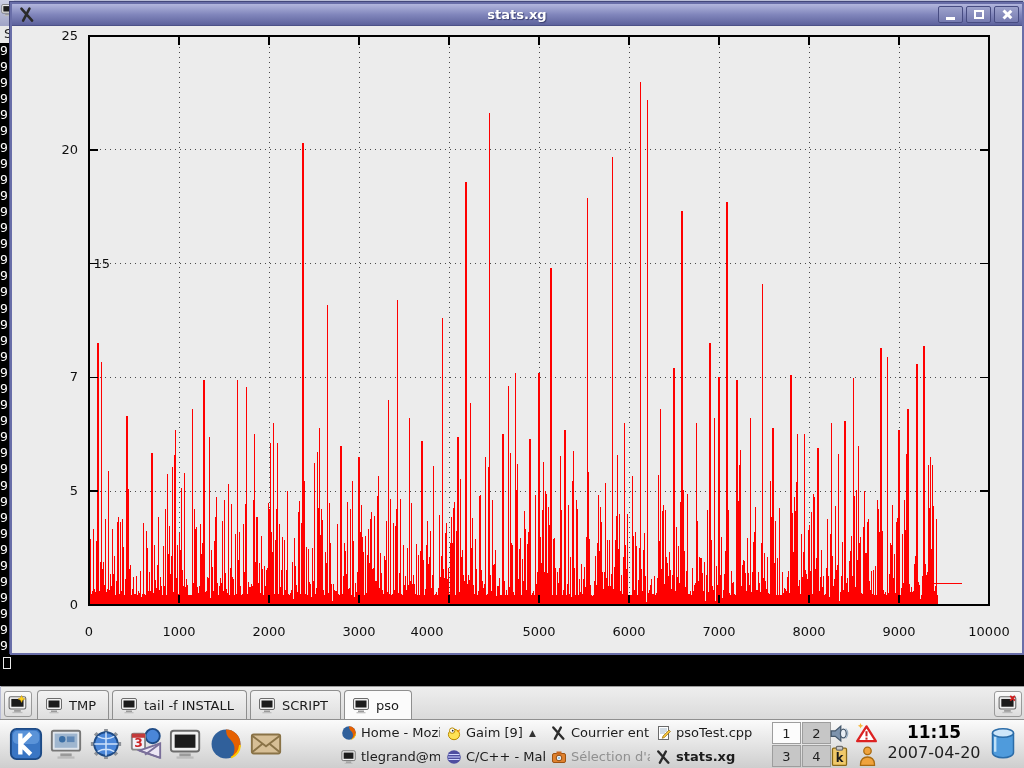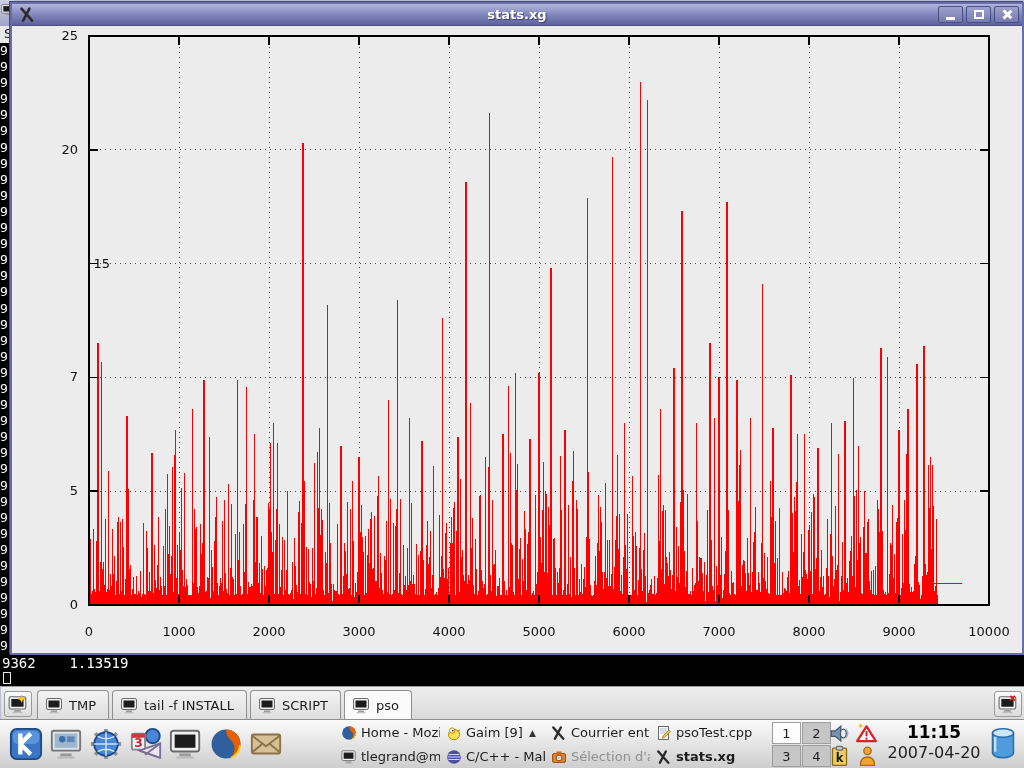--- a/index.html
+++ b/index.html
@@ -143,21 +143,20 @@
 9.
 9.
 9.
 9.
 9.
 9.
 9.
 9.
 </div>
   <div class="k-bottom">
-    <div class="term-line">9362    1.13519</div>
     <div class="term-cursor"></div>
   </div>
 
   <div class="tabbar">
     <div class="tab-tool newtab">
       <span class="icon">
           <svg viewBox="0 0 18 17">
             <rect x="1" y="1.5" width="15" height="11" rx="1.5" fill="#f0f0f0" stroke="#6b6b6b"></rect>
             <rect x="3" y="3.5" width="11" height="7" fill="#1c1c1c"></rect>
             <rect x="5.5" y="13.5" width="6" height="1.6" fill="#9a9a9a"></rect>
@@ -303,21 +302,21 @@
           <span class="ylab" style="left: 0px; top: 571px;">0</span>
           <span class="ylab" style="left: 0px; top: 457.2px;">5</span>
           <span class="ylab" style="left: 0px; top: 343.4px;">7</span>
           <span class="ylab" style="left: 0px; top: 229.6px; margin-left: 32px;">15</span>
           <span class="ylab" style="left: 0px; top: 115.8px;">20</span>
           <span class="ylab" style="left: 0px; top: 2px; padding-left: 44px;">25</span>
           <span class="xlab" style="left: 47px; top: 598px;">0</span>
           <span class="xlab" style="left: 137px; top: 598px;">1000</span>
           <span class="xlab" style="left: 227px; top: 598px;">2000</span>
           <span class="xlab" style="left: 317px; top: 598px;">3000</span>
-          <span class="xlab" style="left: 407px; top: 598px;">4000</span>
+          <span class="xlab" style="left: 385px; top: 598px;">4000</span>
           <span class="xlab" style="left: 497px; top: 598px;">5000</span>
           <span class="xlab" style="left: 587px; top: 598px;">6000</span>
           <span class="xlab" style="left: 677px; top: 598px;">7000</span>
           <span class="xlab" style="left: 767px; top: 598px;">8000</span>
           <span class="xlab" style="left: 857px; top: 598px;">9000</span>
           <span class="xlab" style="left: 947px; top: 598px;">10000</span>
         </div>
     </div>
   </div>
 

